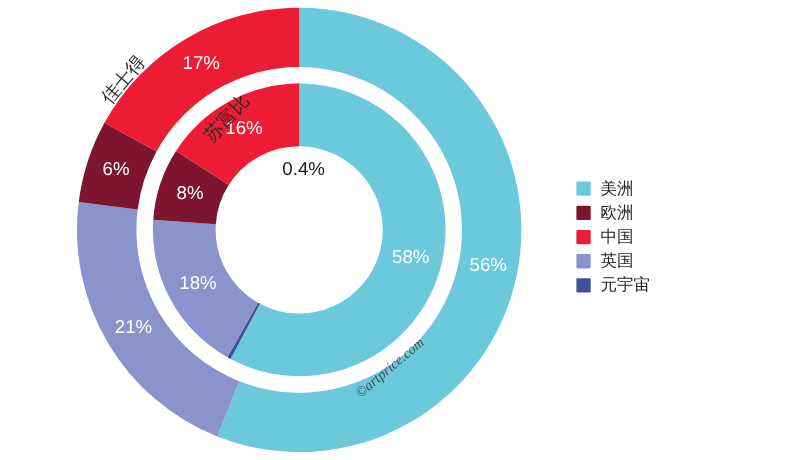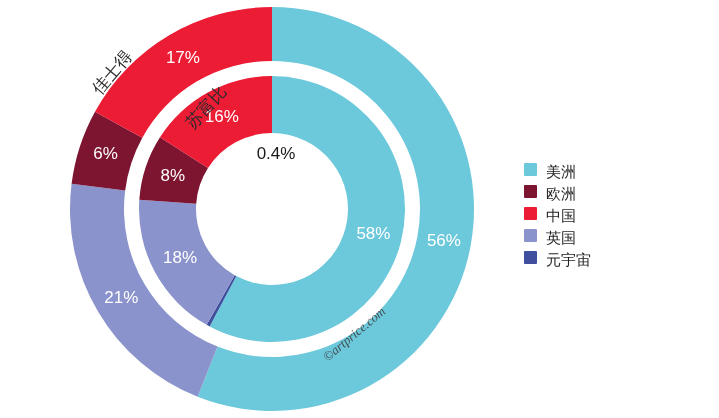--- a/index.html
+++ b/index.html
@@ -27,21 +27,21 @@
     font-family:"Liberation Serif","DejaVu Serif",serif;
     font-size:13px;fill:#3a3a3a;font-style:italic;
     text-anchor:middle;dominant-baseline:middle;
     opacity:.85;
   }
 
   #legend{
     position:absolute;left:524px;top:163px;
     display:flex;flex-direction:column;gap:5px;
   }
-  .legend-row{display:flex;gap:9px;height:17px;}
+  .legend-row{display:flex;align-items:center;gap:9px;height:17px;}
   .legend-swatch{width:13px;height:13px;flex:0 0 13px;border-radius:1px;}
   .legend-text{
     font-family:"Liberation Sans","DejaVu Sans",sans-serif;
     font-size:15px;color:#1f1f1f;line-height:17px;white-space:nowrap;
   }
 </style>
 </head>
 <body>
 
 <div id="stage">

